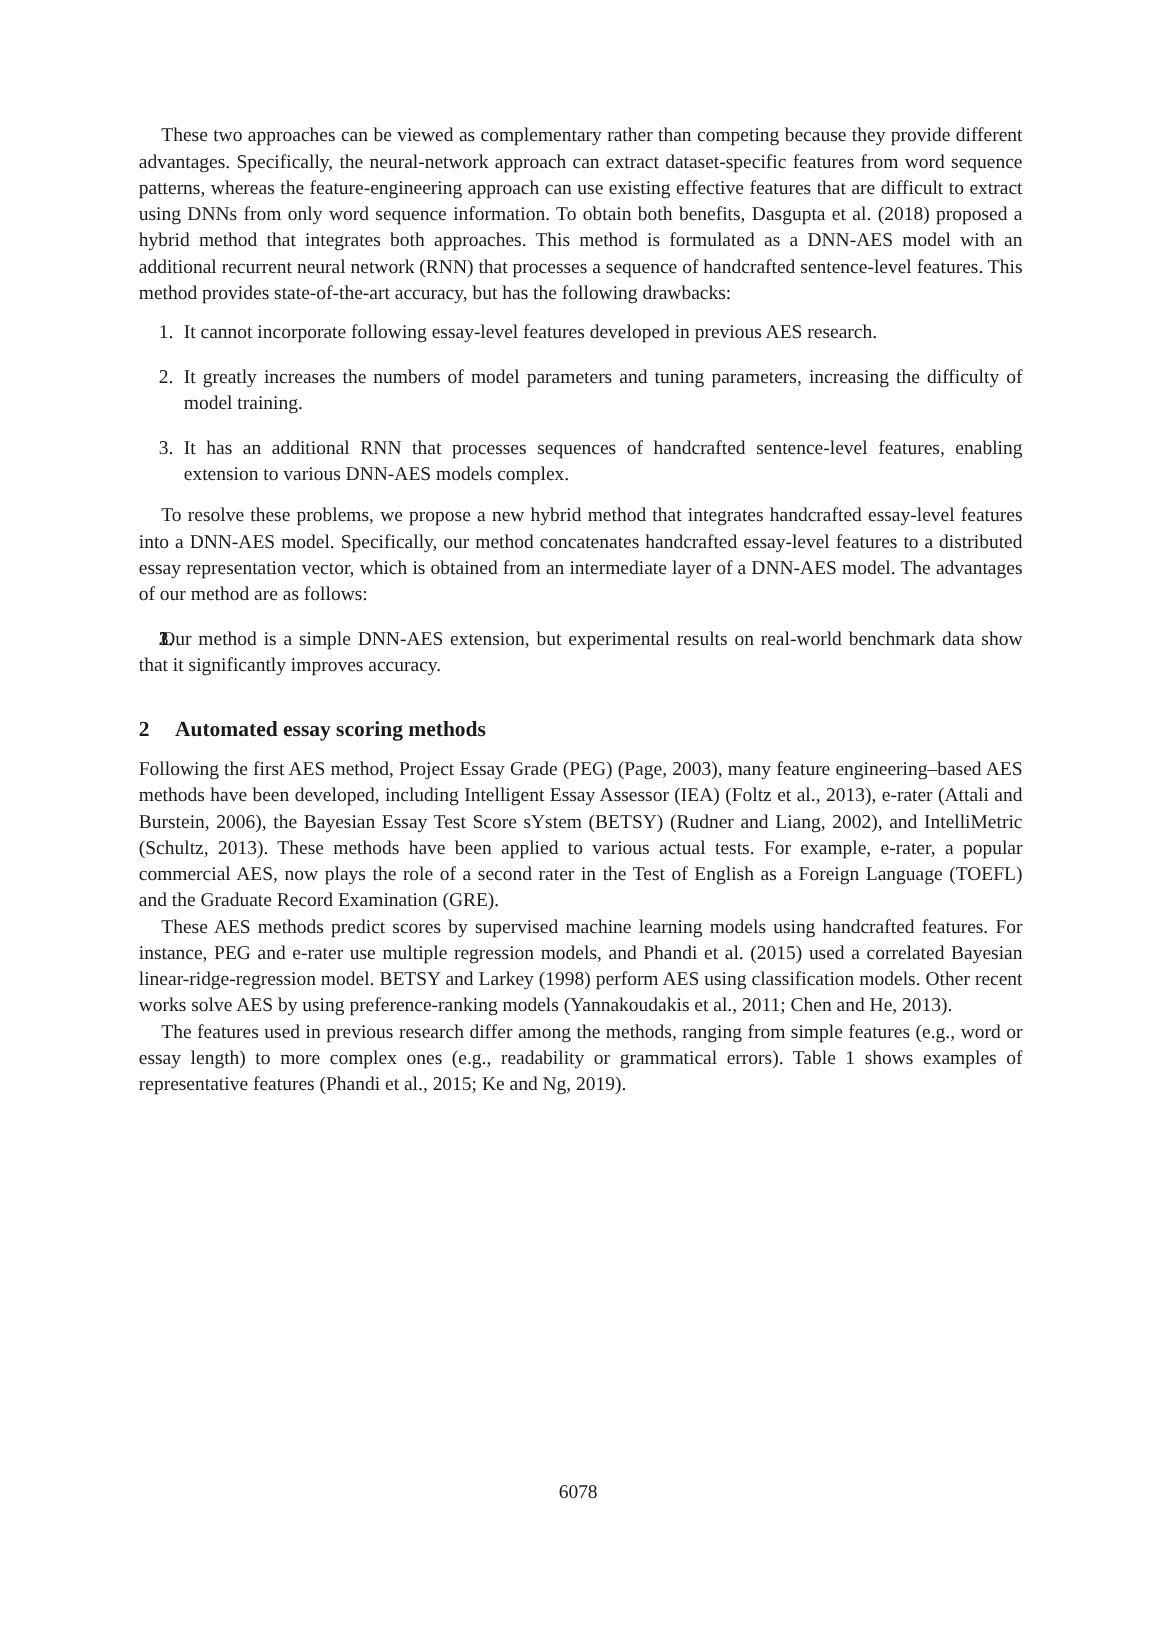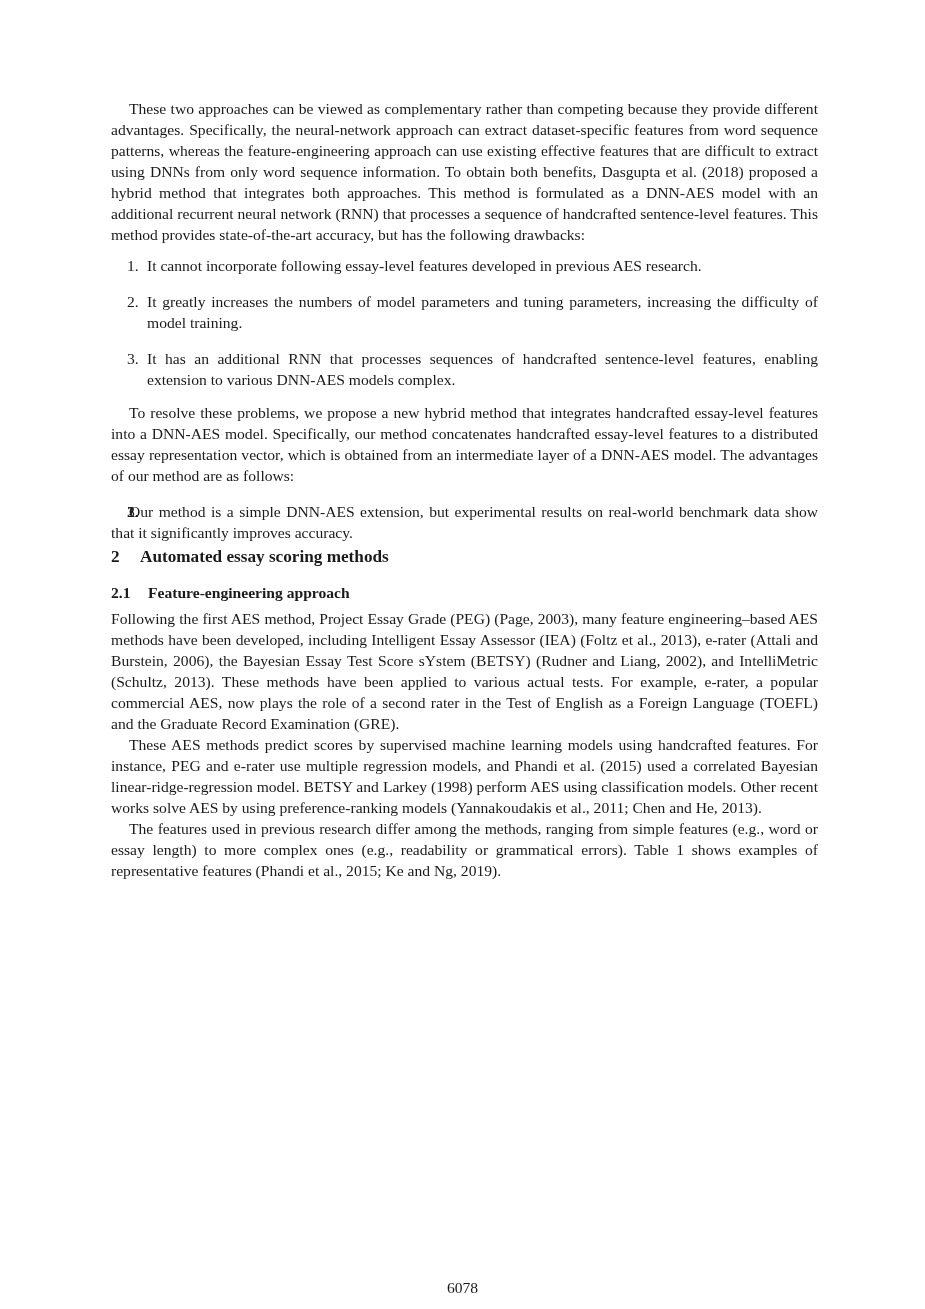--- a/index.html
+++ b/index.html
@@ -8,26 +8,26 @@
     position: absolute; left: 111px; top: 98px; width: 707px;
     font-family: "Liberation Serif", "DejaVu Serif", serif;
     font-size: 15.6px; line-height: 21px; color: #1a1a1a;
   }
   p { margin: 0; text-align: justify; }
   p.indent { text-indent: 18px; }
   ol { margin: 10px 0 12px 0; padding: 0; list-style: none; }
   ol li { position: relative; padding-left: 36px; margin-bottom: 15px; text-align: justify; }
   ol li:last-child { margin-bottom: 0; }
   ol li .num { position: absolute; left: 16px; top: 0; }
-  h2 { font-size: 17.2px; font-weight: bold; margin: 3px 0 10px 0; line-height: 22px; }
+  h2 { font-size: 17.2px; font-weight: bold; margin: 30px 0 10px 0; line-height: 22px; }
   h2 .secnum { display: inline-block; width: 29px; }
   h3 { font-size: 15.6px; font-weight: bold; margin: 14px 0 5px 0; line-height: 21px; }
   h3 .secnum { display: inline-block; width: 37px; }
   .footer {
-    position: absolute; left: 0; width: 925px; top: 1279px; text-align: center;
+    position: absolute; left: 0; width: 925px; top: 1185px; text-align: center;
     font-family: "Liberation Serif", "DejaVu Serif", serif; font-size: 15.6px; color: #1a1a1a;
   }
 </style>
 </head>
 <body>
 
 <div class="page">
   <p class="indent">These two approaches can be viewed as complementary rather than competing because they provide different advantages. Specifically, the neural-network approach can extract dataset-specific features from word sequence patterns, whereas the feature-engineering approach can use existing effective features that are difficult to extract using DNNs from only word sequence information. To obtain both benefits, Dasgupta et al. (2018) proposed a hybrid method that integrates both approaches. This method is formulated as a DNN-AES model with an additional recurrent neural network (RNN) that processes a sequence of handcrafted sentence-level features. This method provides state-of-the-art accuracy, but has the following drawbacks:</p>
 
   <ol>
@@ -41,19 +41,18 @@
   <ol>
     <li><span class="num">1.</span></li>
     <li><span class="num">2.</span></li>
     <li><span class="num">3.</span></li>
   </ol>
 
   <p class="indent">Our method is a simple DNN-AES extension, but experimental results on real-world benchmark data show that it significantly improves accuracy.</p>
 
   <h2><span class="secnum">2</span><span>Automated essay scoring methods</span></h2>
 
-  <h3><span class="secnum">2.1</span><span>Feature-engineering approach</span></h3>
   <p>Following the first AES method, Project Essay Grade (PEG) (Page, 2003), many feature engineering–based AES methods have been developed, including Intelligent Essay Assessor (IEA) (Foltz et al., 2013), e-rater (Attali and Burstein, 2006), the Bayesian Essay Test Score sYstem (BETSY) (Rudner and Liang, 2002), and IntelliMetric (Schultz, 2013). These methods have been applied to various actual tests. For example, e-rater, a popular commercial AES, now plays the role of a second rater in the Test of English as a Foreign Language (TOEFL) and the Graduate Record Examination (GRE).</p>
   <p class="indent">These AES methods predict scores by supervised machine learning models using handcrafted features. For instance, PEG and e-rater use multiple regression models, and Phandi et al. (2015) used a correlated Bayesian linear-ridge-regression model. BETSY and Larkey (1998) perform AES using classification models. Other recent works solve AES by using preference-ranking models (Yannakoudakis et al., 2011; Chen and He, 2013).</p>
   <p class="indent">The features used in previous research differ among the methods, ranging from simple features (e.g., word or essay length) to more complex ones (e.g., readability or grammatical errors). Table 1 shows examples of representative features (Phandi et al., 2015; Ke and Ng, 2019).</p>
 </div>
 
 <div class="footer">6078</div>
 
 </body></html>

